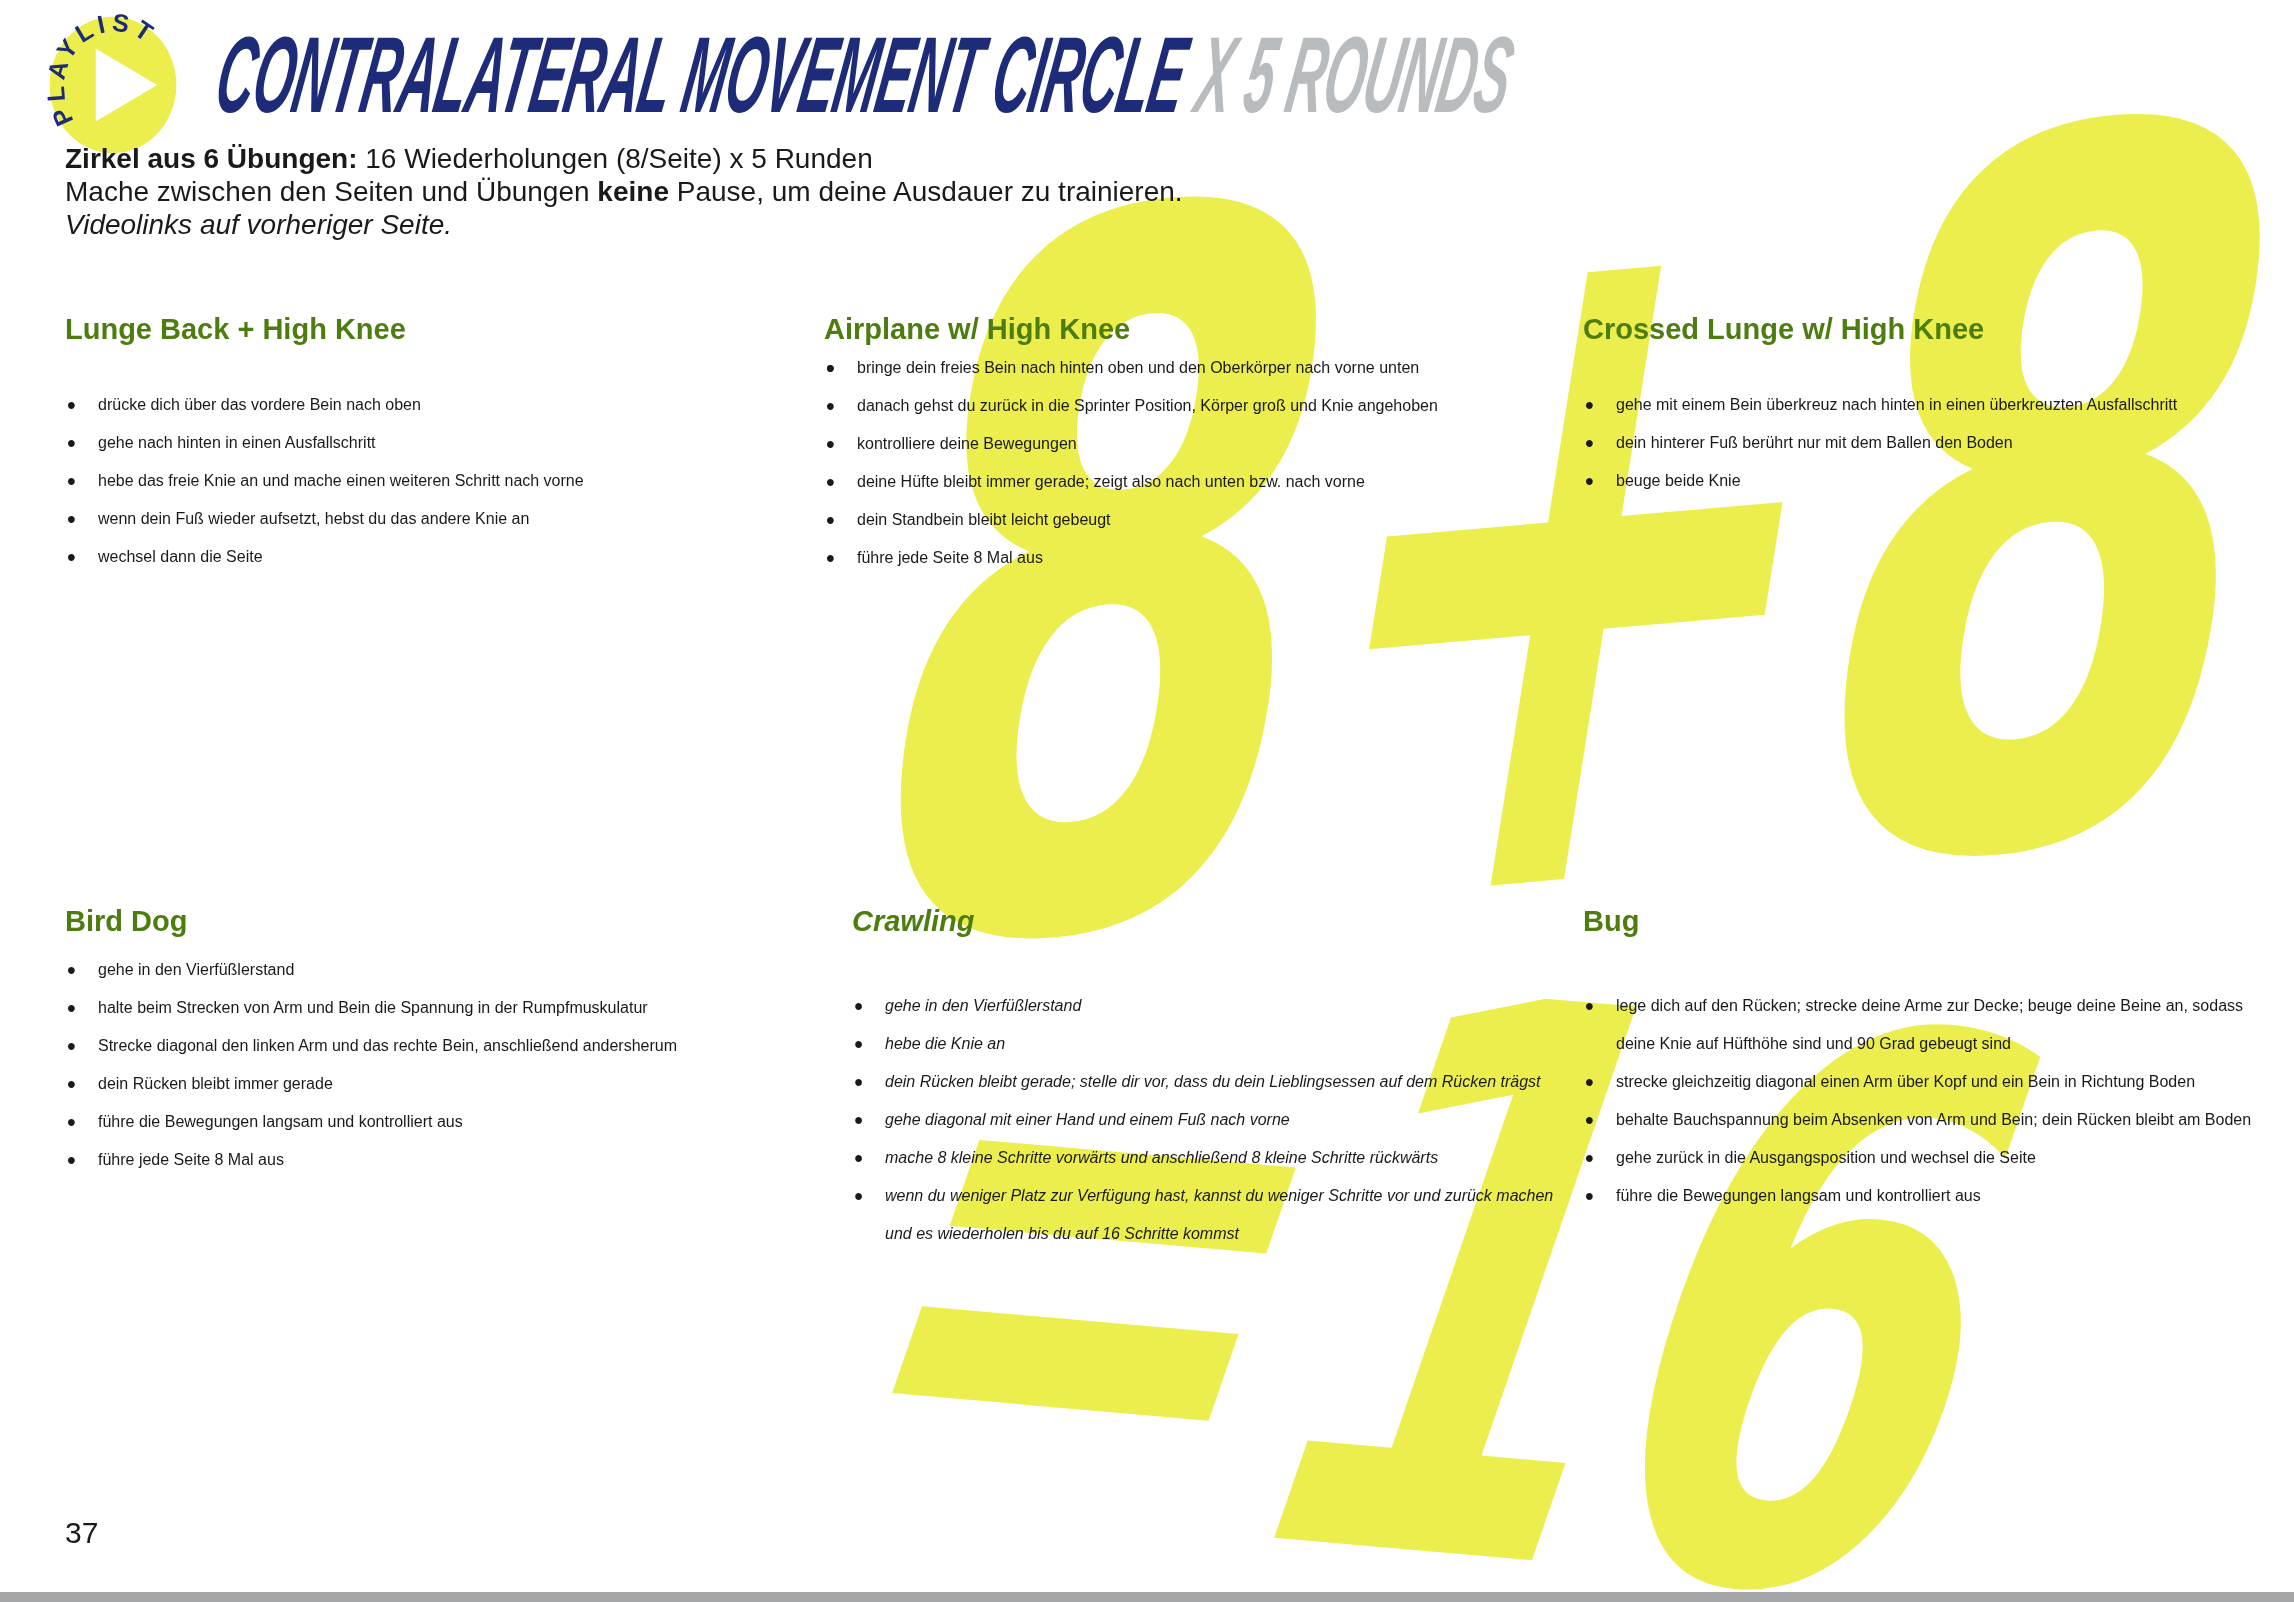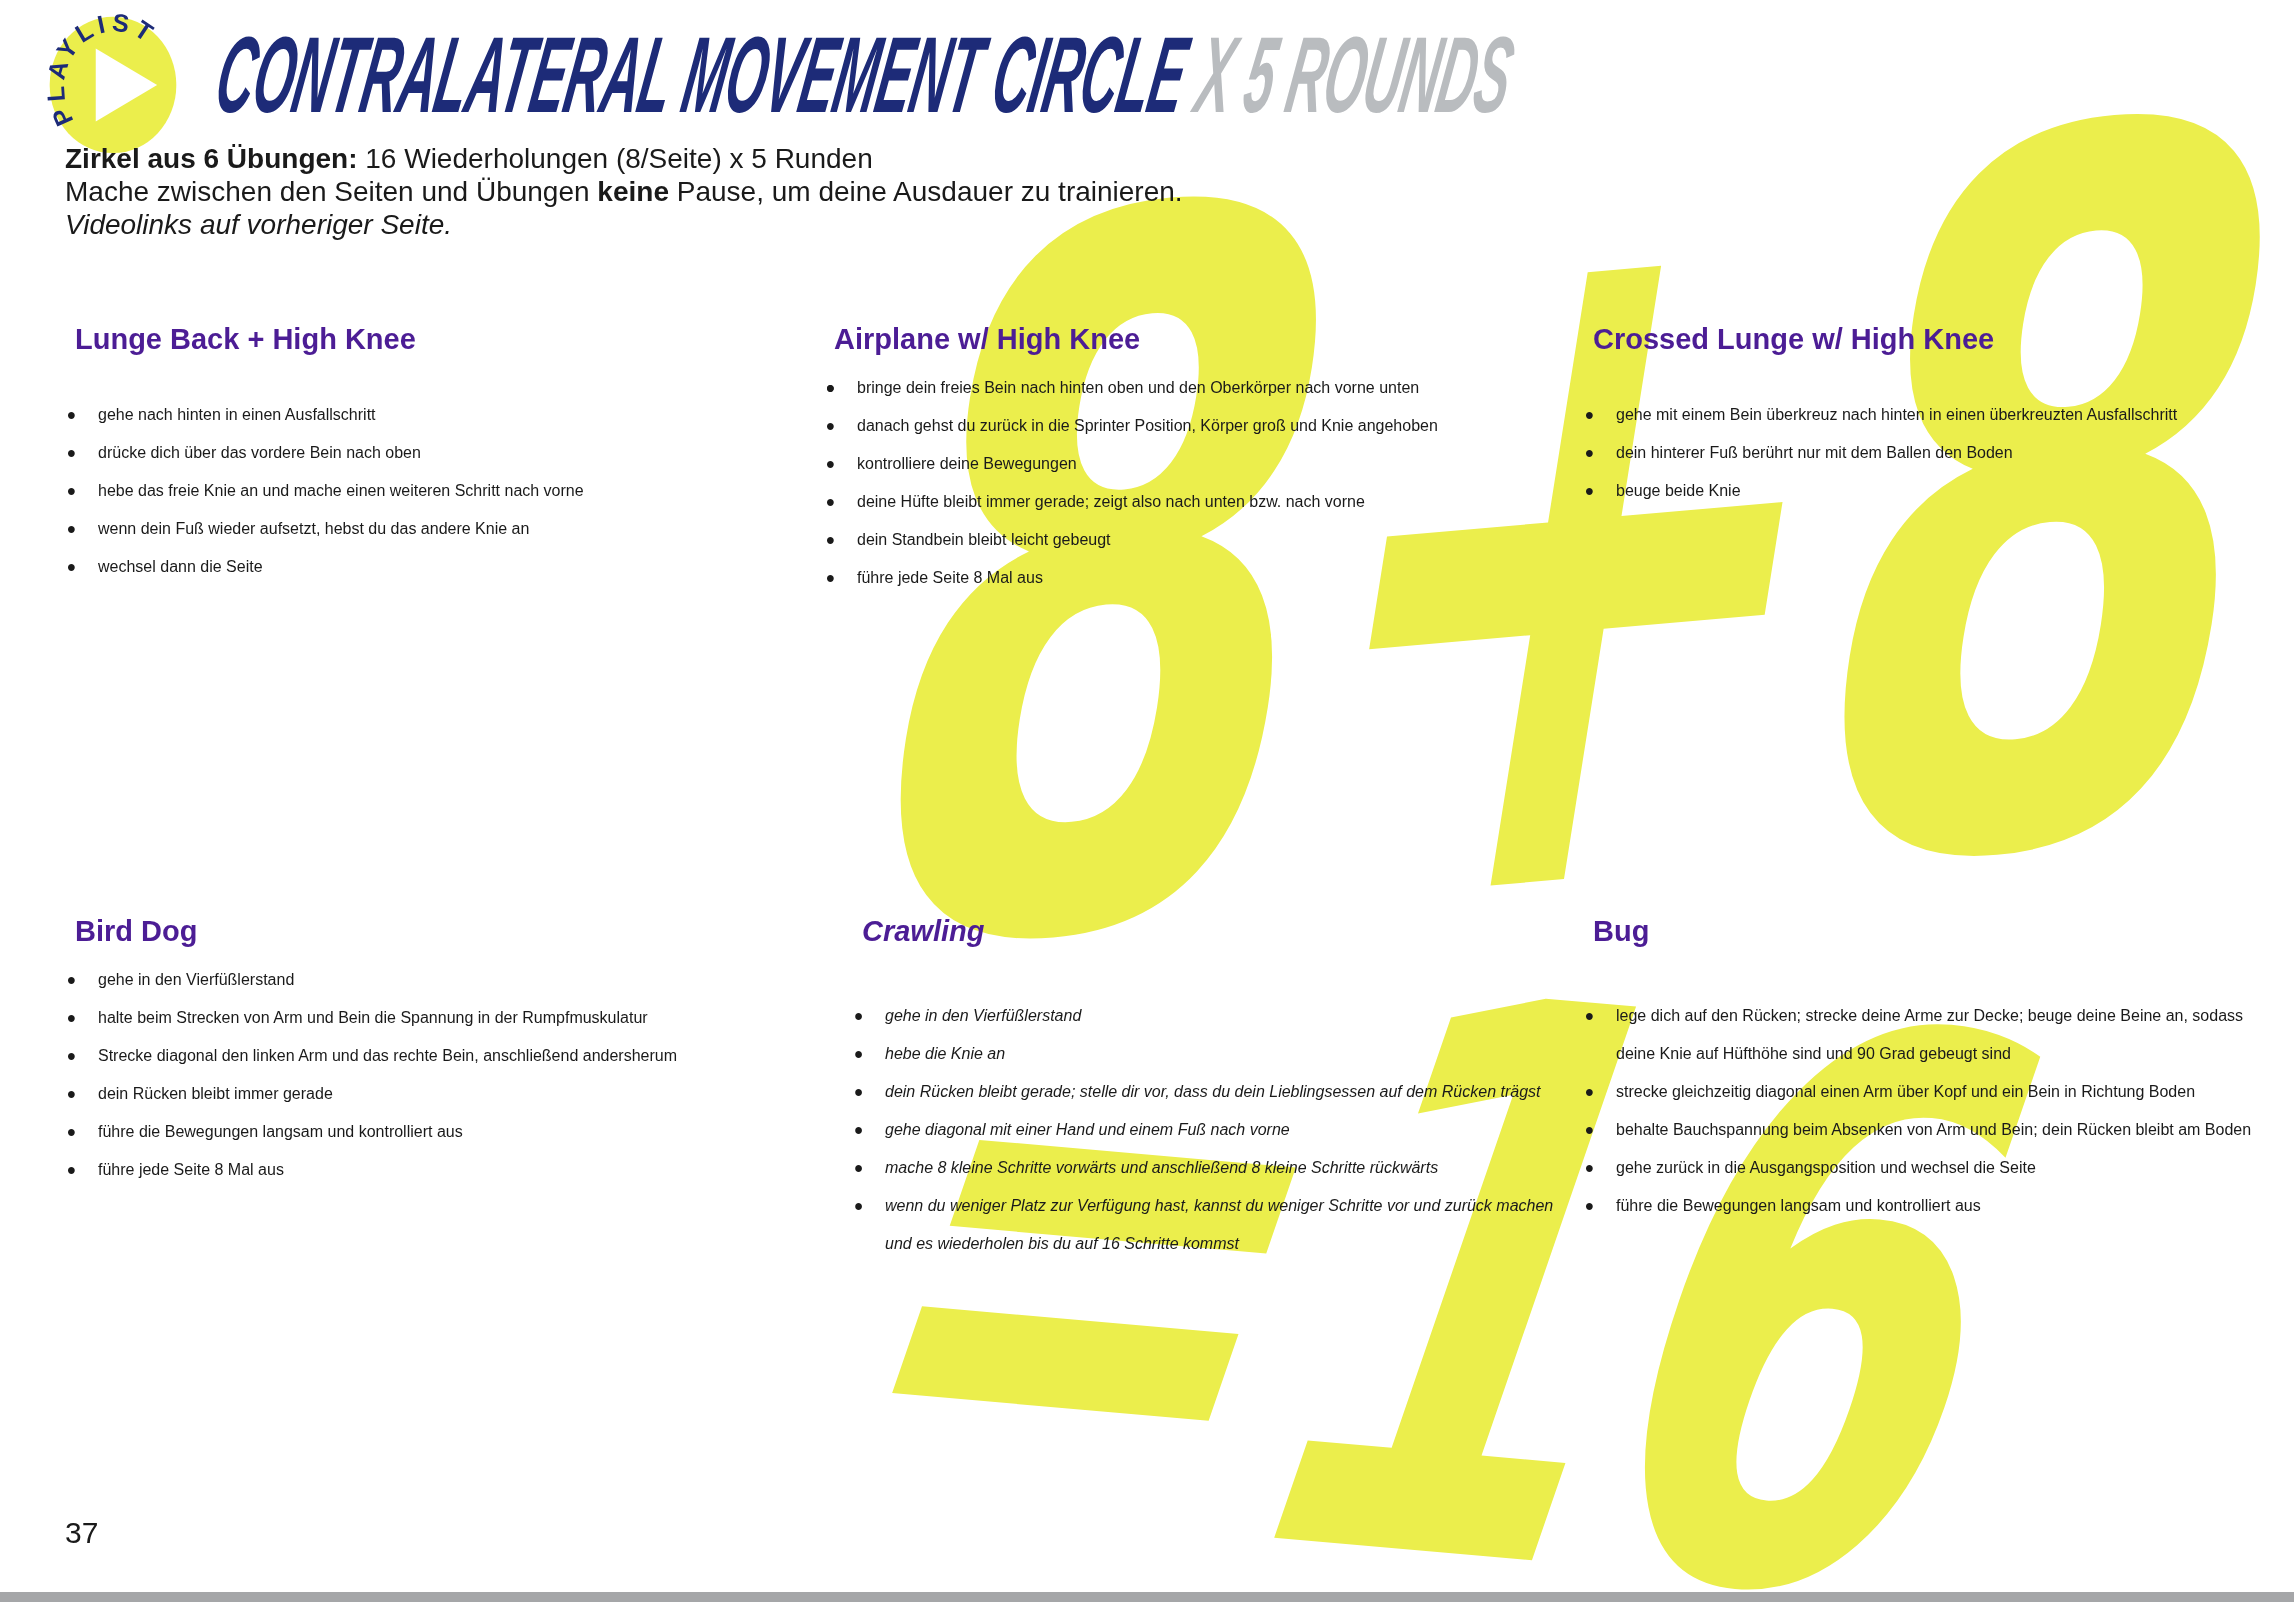--- a/index.html
+++ b/index.html
@@ -24,21 +24,21 @@
     font-size:108px;font-weight:bold;font-style:italic;white-space:nowrap;
     transform:skewX(-10deg) scaleX(0.48);transform-origin:left bottom;
     letter-spacing:-1px;line-height:1.0;
   }
   
   .intro{position:absolute;left:65px;top:142px;z-index:3;font-size:28px;line-height:33px;}
   .intro .it{font-style:italic;}
   .b{font-weight:bold;}
   
   .sec{position:absolute;z-index:3;}
-  .sec h3{margin:10px;font-size:29px;line-height:40px;font-weight:bold;color:#4c1d95;}
+  .sec h3{margin:0;font-size:29px;line-height:40px;font-weight:bold;color:#4d7c0f;}
   .sec ul{margin:0;padding:0;list-style:none;font-size:16px;line-height:38px;}
   .sec ul li{position:relative;padding-left:33px;}
   .sec ul li::before{content:"\2022";position:absolute;left:1.9px;top:0;font-size:25px;}
   .s1{left:65px;top:309px;width:682px;}
   .s2{left:824px;top:309px;width:694px;}
   .s3{left:1583px;top:309px;width:688px;}
   .s4{left:65px;top:901px;width:694px;}
   .s5{left:852px;top:901px;width:703px;font-style:italic;}
   .s6{left:1583px;top:901px;width:688px;}
   .s1 ul,.s3 ul{margin-top:37px;}
@@ -74,22 +74,22 @@
 
   <div class="intro">
     <div><span class="b">Zirkel aus 6 Übungen:</span><span> 16 Wiederholungen (8/Seite) x 5 Runden</span></div>
     <div><span>Mache zwischen den Seiten und Übungen </span><span class="b">keine</span><span> Pause, um deine Ausdauer zu trainieren.</span></div>
     <div class="it">Videolinks auf vorheriger Seite.</div>
   </div>
 
   <div class="sec s1">
     <h3>Lunge Back + High Knee</h3>
     <ul>
+        <li>drücke dich über das vordere Bein nach oben</li>
         <li>gehe nach hinten in einen Ausfallschritt</li>
-        <li>drücke dich über das vordere Bein nach oben</li>
         <li>hebe das freie Knie an und mache einen weiteren Schritt nach vorne</li>
         <li>wenn dein Fuß wieder aufsetzt, hebst du das andere Knie an</li>
         <li>wechsel dann die Seite</li>
       </ul>
   </div>
 
   <div class="sec s2">
     <h3>Airplane w/ High Knee</h3>
     <ul>
         <li class="empty"></li>

